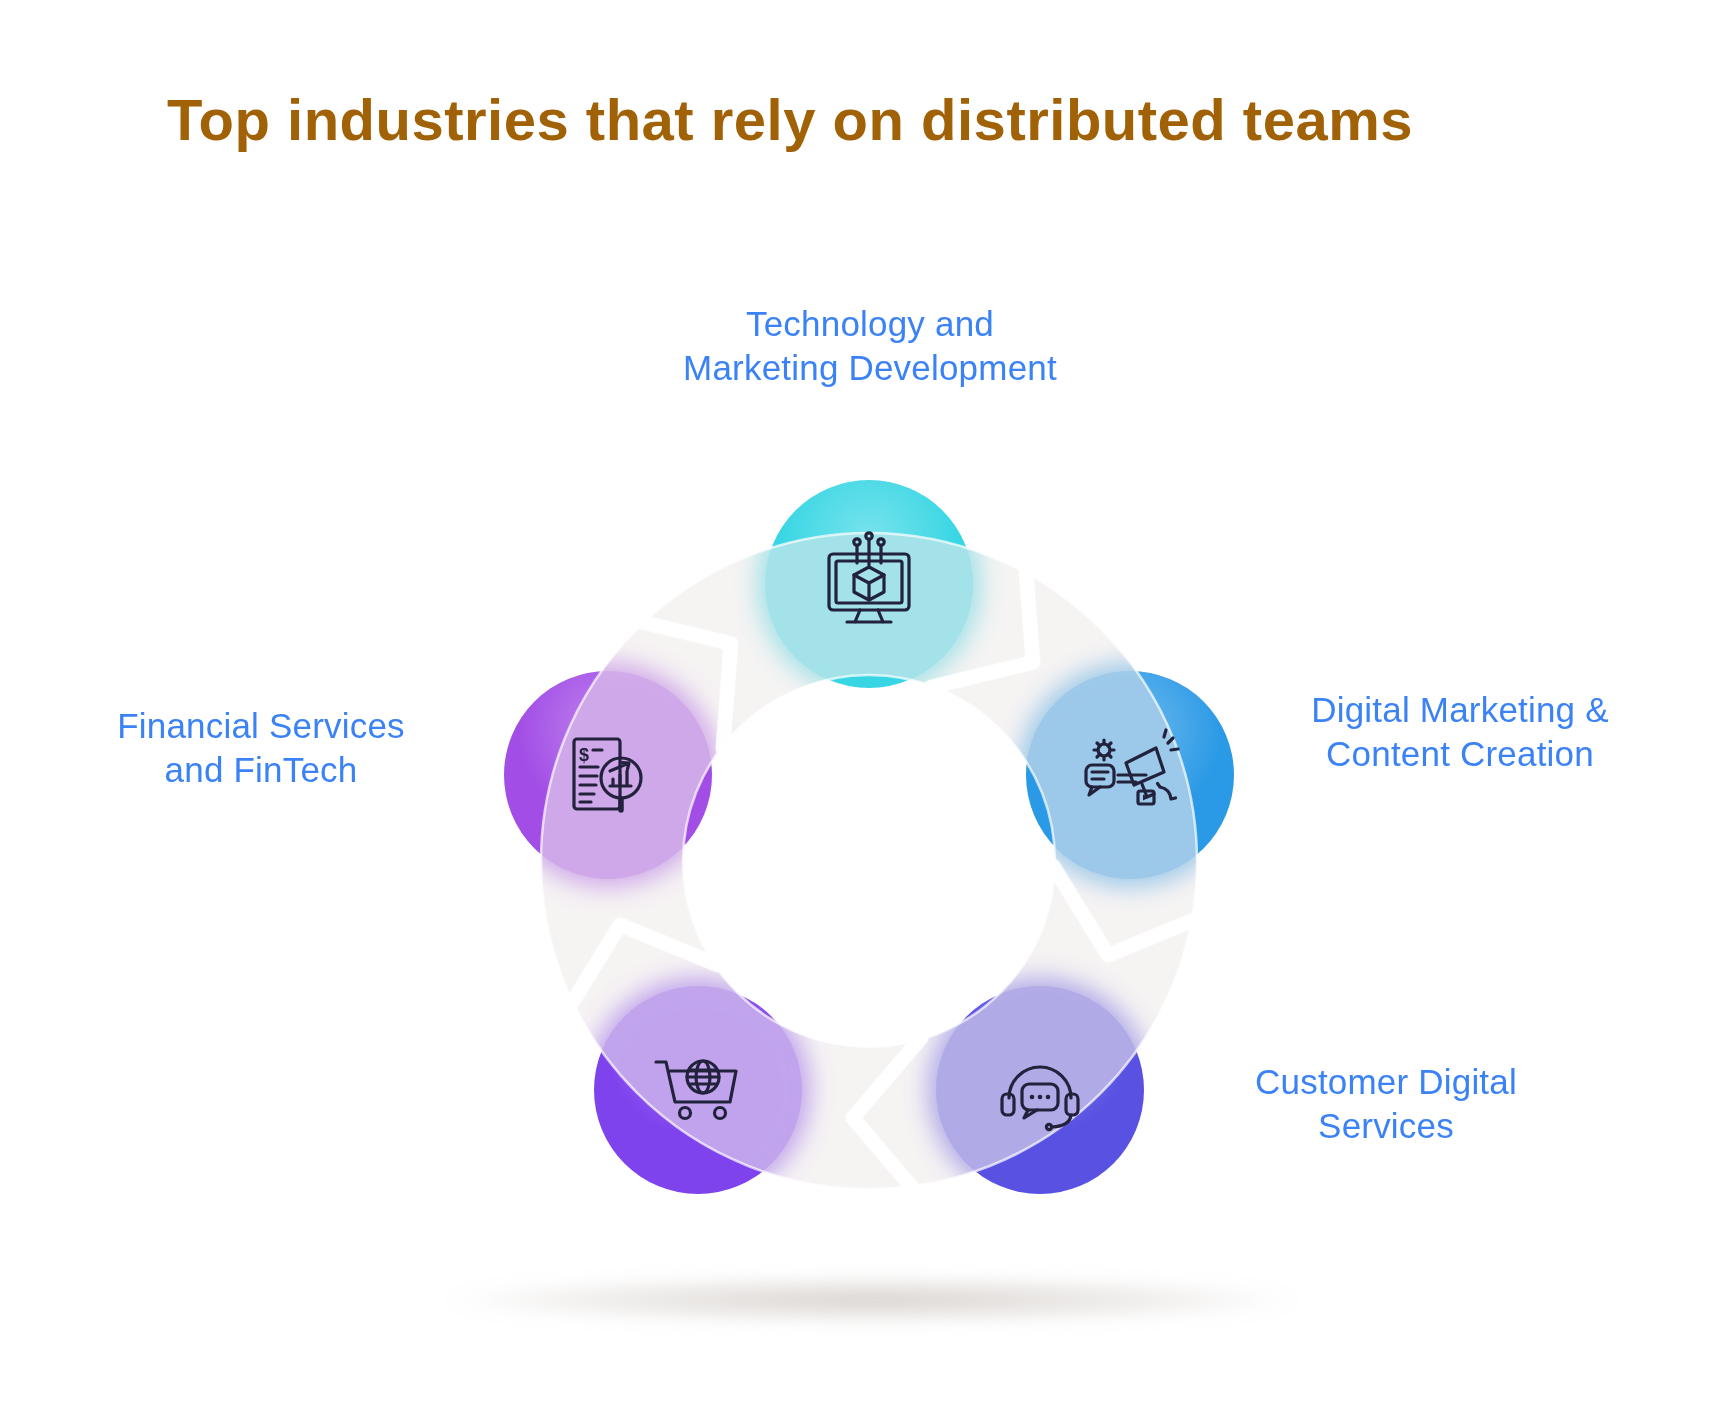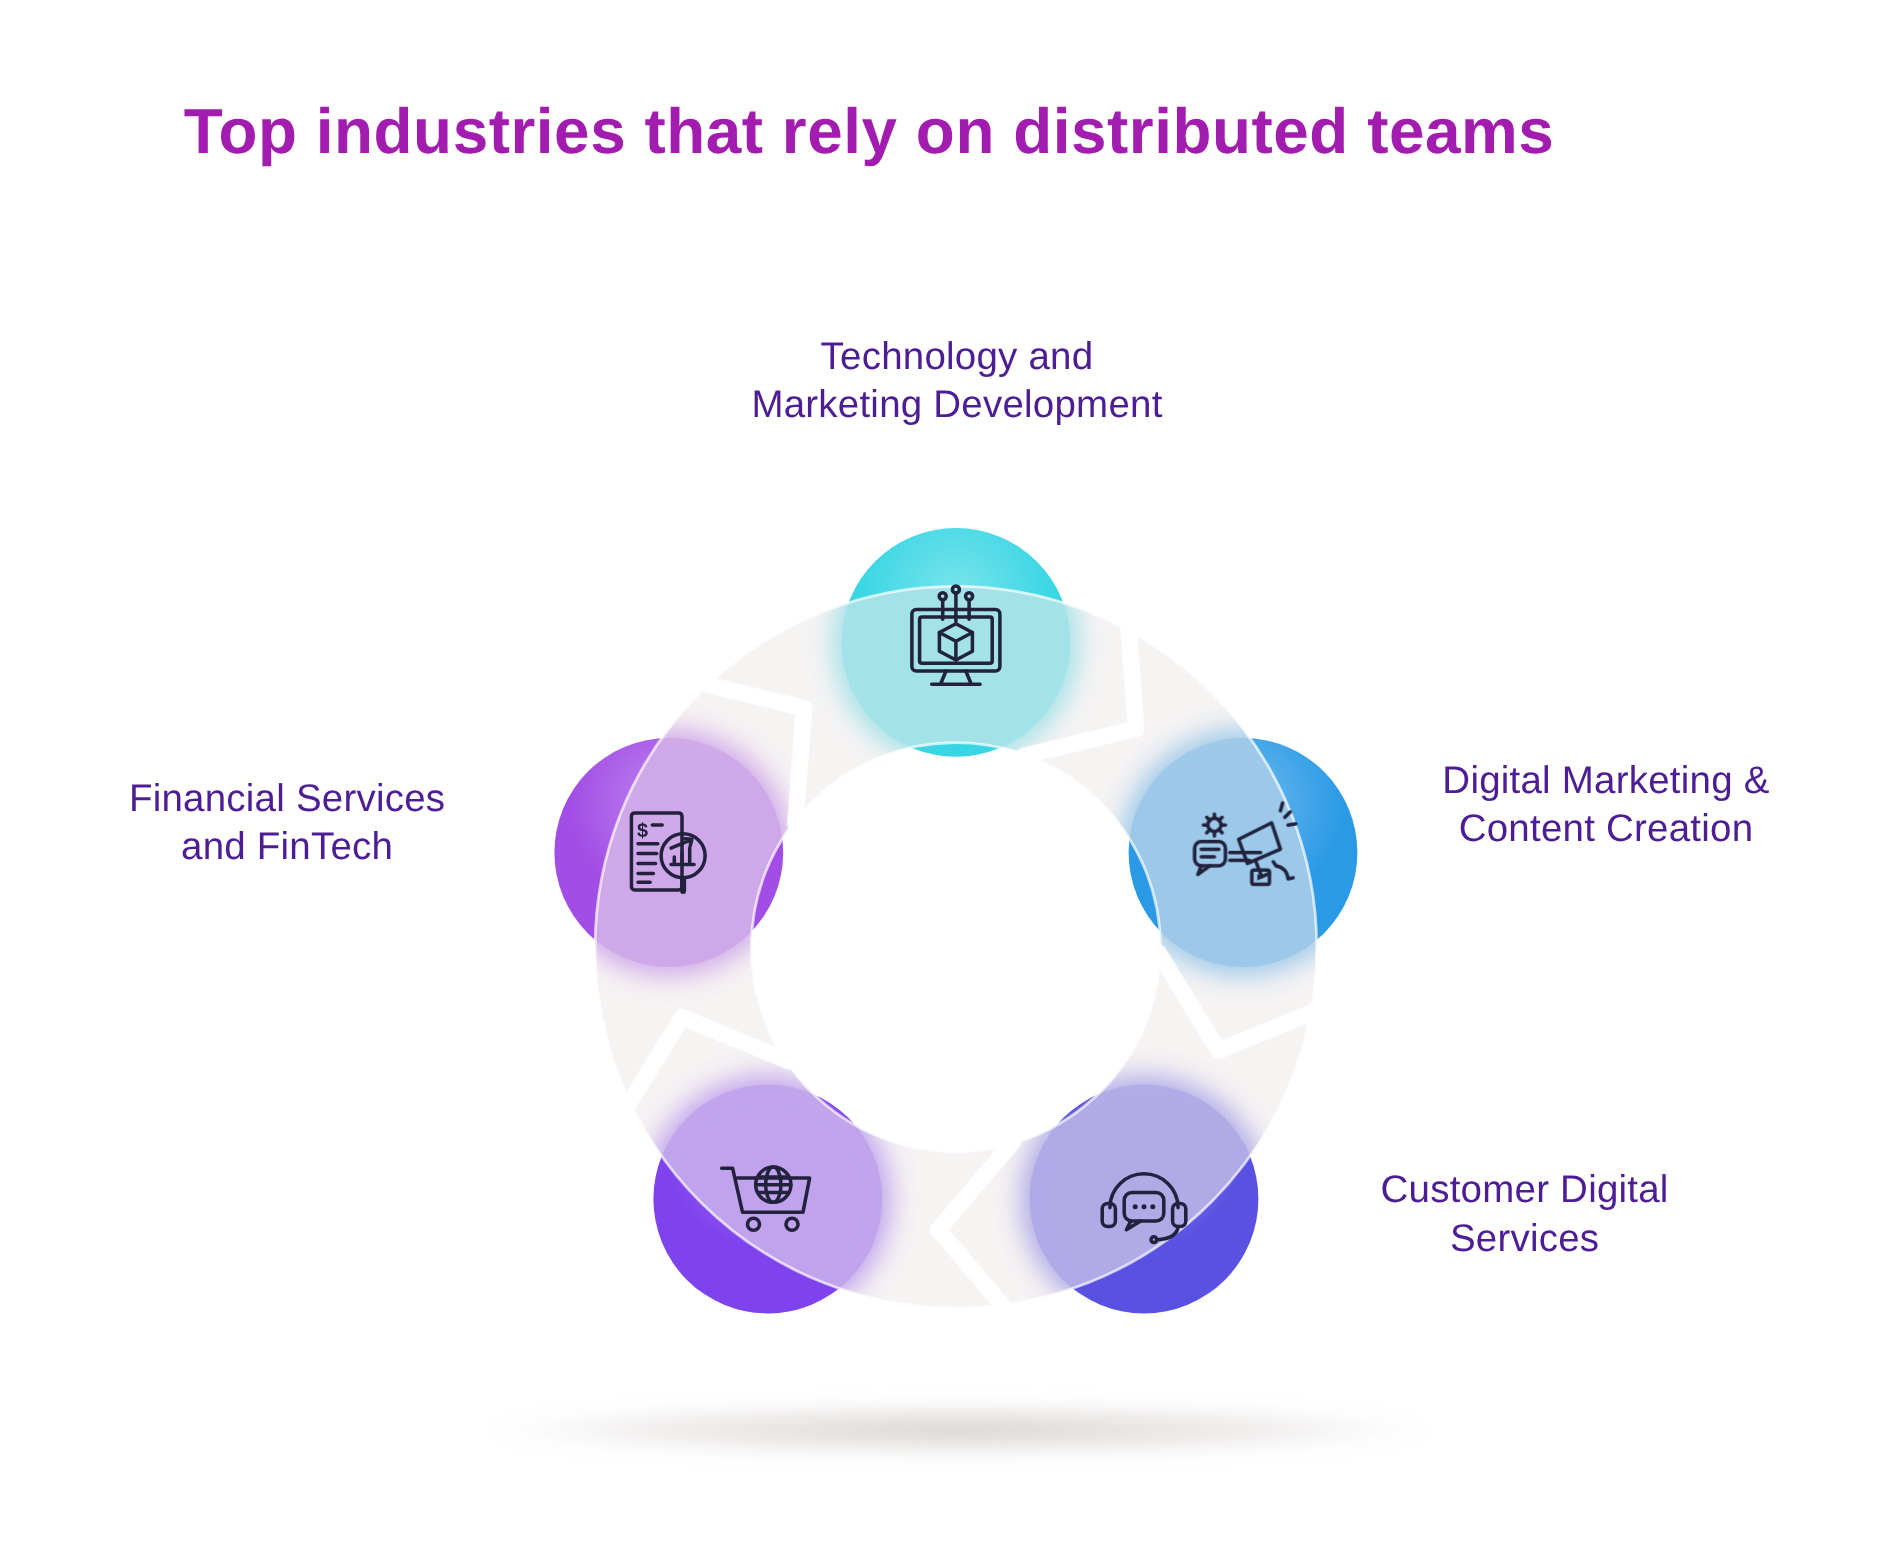--- a/index.html
+++ b/index.html
@@ -11,33 +11,33 @@
     overflow:hidden;
   }
   .page-title{
     position:absolute;
     left:790px;top:86px;
     transform:translateX(-50%);
     white-space:nowrap;
     font-size:58px;
     font-weight:700;
     letter-spacing:.5px;
-    color:#a21caf;
+    color:#a16207;
   }
   .diagram-svg{position:absolute;left:0;top:0;width:1726px;height:1414px;}
   .industry-label{
     position:absolute;
     width:560px;
     transform:translate(-50%,-50%);
     text-align:center;
     font-size:35px;
     font-weight:500;
     letter-spacing:.2px;
     line-height:44px;
-    color:#4c1d95;
+    color:#3b82f6;
   }
   .industry-label span{display:block;}
   .label-tech{left:870px;top:346px;}
   .label-marketing{left:1460px;top:732px;}
   .label-support{left:1386px;top:1104px;}
   .label-ecommerce{left:336px;top:1107px;}
   .label-financial{left:261px;top:748px;}
   .icon-stroke{stroke:#22223d;stroke-width:3.2;fill:none;stroke-linecap:round;stroke-linejoin:round;}
 </style>
 </head>

